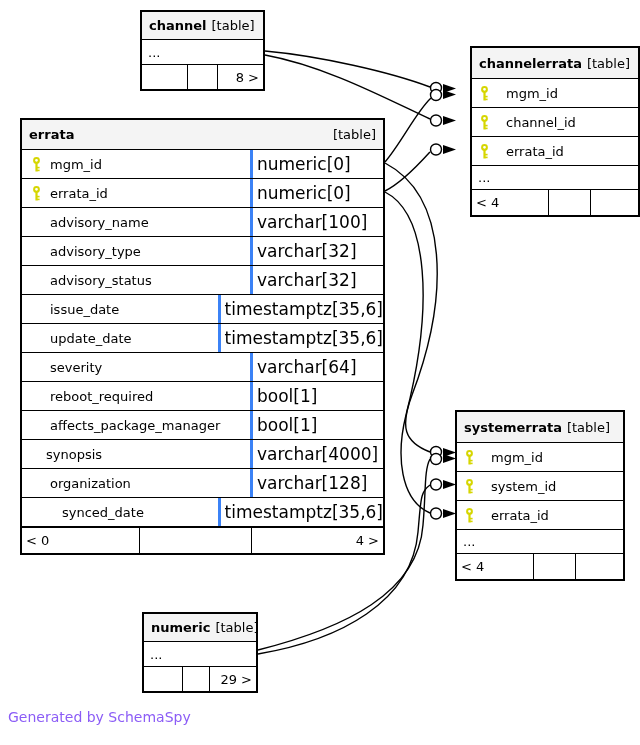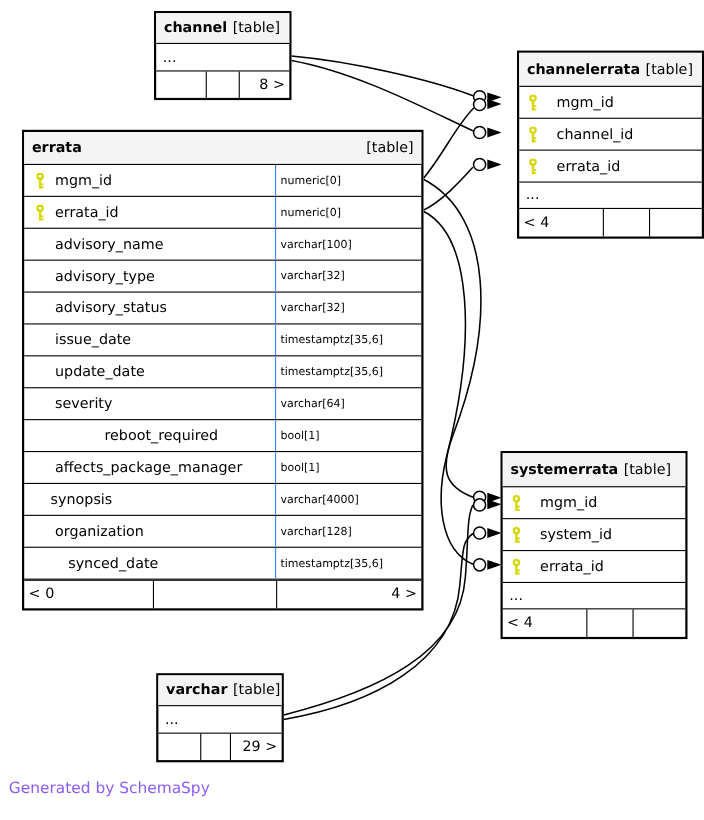--- a/index.html
+++ b/index.html
@@ -20,22 +20,22 @@
   .tname{font-weight:bold;margin-right:5px;}
   .tkind{font-weight:normal;}
   .crow{
     display:flex;align-items:center;border-bottom:1px solid #000;box-sizing:border-box;
     white-space:nowrap;
   }
   .crow:last-of-type{border-bottom:none;}
   .keycell{display:inline-flex;align-items:center;justify-content:flex-start;flex:0 0 auto;}
   .cname{flex:1 1 auto;overflow:hidden;}
   .ctype{
-    flex:0 0 133px;border-left:1px solid #3b82f6;align-self:stretch;display:flex;
-    align-items:center;padding-left:4px;box-sizing:border-box;font-size:10px;
+    flex:0 0 133px;border-left:3px solid #3b82f6;align-self:stretch;display:flex;
+    align-items:center;padding-left:4px;box-sizing:border-box;font-size:17px;
   }
   .ellipsisrow{display:flex;align-items:center;padding-left:6px;border-bottom:1px solid #000;box-sizing:border-box;}
   .tfoot{display:flex;align-items:stretch;box-sizing:border-box;}
   .fcell{
     display:flex;align-items:center;box-sizing:border-box;padding:0 4px;
   }
   .fcell.bl{border-left:1px solid #000;}
   .fcell.right{justify-content:flex-end;}
   
   #errata-box .crow,{height:29px;}
@@ -215,21 +215,21 @@
     <div class="crow h29" style="padding-left:8px;">
       <span class="keycell" style="width:20px;"></span>
       <span class="cname">update_date</span>
       <span class="ctype">timestamptz[35,6]</span>
     </div>
     <div class="crow h29" style="padding-left:8px;">
       <span class="keycell" style="width:20px;"></span>
       <span class="cname">severity</span>
       <span class="ctype">varchar[64]</span>
     </div>
-    <div class="crow h29" style="padding-left:8px;gap:45px;">
+    <div class="crow h29" style="padding-left:8px;">
       <span class="keycell" style="width:20px;"></span>
       <span class="cname">reboot_required</span>
       <span class="ctype">bool[1]</span>
     </div>
     <div class="crow h29" style="padding-left:8px;">
       <span class="keycell" style="width:20px;"></span>
       <span class="cname">affects_package_manager</span>
       <span class="ctype">bool[1]</span>
     </div>
     <div class="crow h29" style="padding-left:4px;">
@@ -304,21 +304,21 @@
     </div>
     <div class="tfoot h25">
       <div class="fcell" style="flex:0 0 76px;">&lt; 4</div>
       <div class="fcell bl" style="flex:0 0 42px;"></div>
       <div class="fcell bl" style="flex:1;"></div>
     </div>
   </div>
 
   <div class="tbox" style="left:142px;top:612px;width:116px;">
     <div class="thead h28">
-      <span class="tname">varchar</span>
+      <span class="tname">numeric</span>
       <span class="tkind">[table]</span>
     </div>
     <div class="ellipsisrow h25">
       <span>...</span>
     </div>
     <div class="tfoot h24">
       <div class="fcell" style="flex:0 0 38px;"></div>
       <div class="fcell bl" style="flex:0 0 27px;"></div>
       <div class="fcell bl right" style="flex:1;">29 &gt;</div>
     </div>

